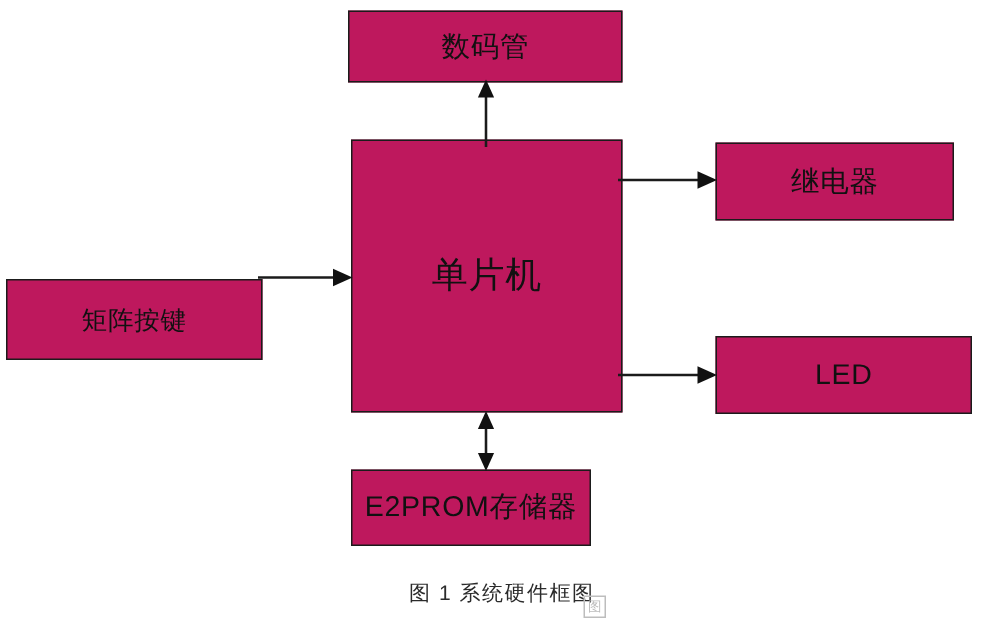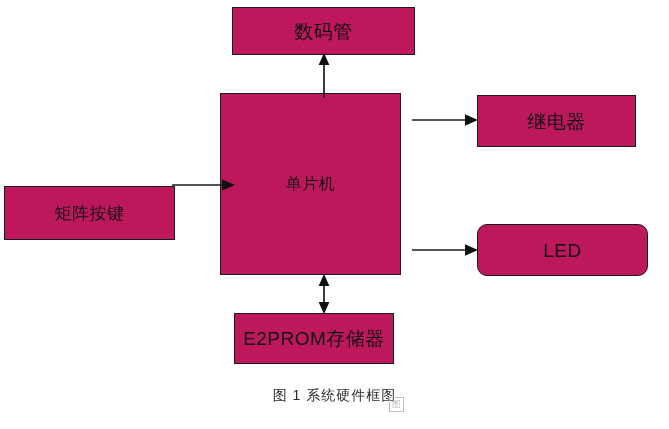--- a/index.html
+++ b/index.html
@@ -28,24 +28,24 @@
     color: #111111;
     letter-spacing: 0.5px;
   }
   .node .node-label {
     display: block;
     text-align: center;
     line-height: 1;
   }
   
   #node-display      { left: 232px; top: 7px;   width: 183px; height: 48px;  font-size: 19px; }
-  #node-mcu          { left: 220px; top: 93px;  width: 181px; height: 182px; font-size: 16px; }
+  #node-mcu          { left: 234px; top: 93px;  width: 181px; height: 182px; font-size: 24px; }
   #node-keypad       { left: 4px;   top: 158px; width: 171px; height: 54px;  font-size: 17px; margin-top: 28px; }
   #node-relay        { left: 477px; top: 95px;  width: 159px; height: 52px;  font-size: 19px; }
-  #node-led          { left: 477px; top: 224px; width: 171px; height: 52px;  font-size: 19px; border-radius: 10px; }
+  #node-led          { left: 477px; top: 224px; width: 171px; height: 52px;  font-size: 19px; }
   #node-eeprom       { left: 234px; top: 313px; width: 160px; height: 51px;  font-size: 19px; }
 
   .connector {
     position: absolute;
   }
   .connector svg {
     display: block;
     overflow: visible;
   }
 

